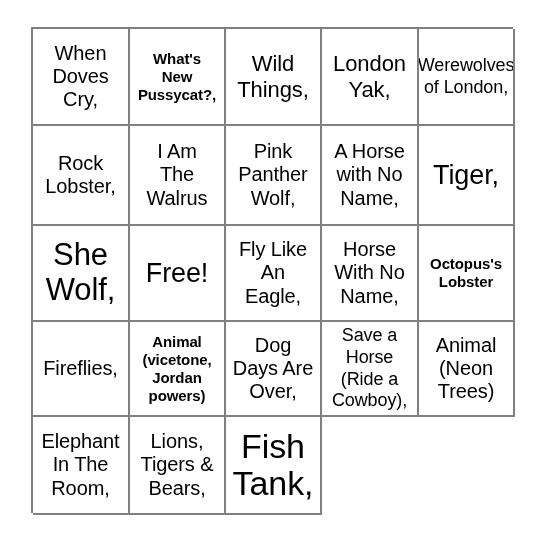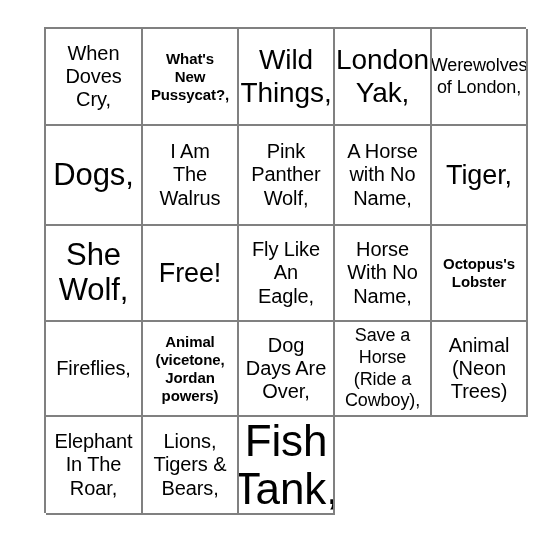--- a/index.html
+++ b/index.html
@@ -11,21 +11,21 @@
   body {
     width: 544px;
     height: 544px;
     overflow: hidden;
     font-family: "Liberation Sans", sans-serif;
     -webkit-font-smoothing: antialiased;
   }
 
   #bingo-card {
     position: absolute;
-    left: 44px;
+    left: 31px;
     top: 27px;
     width: 482px;
     height: 486px;
     box-sizing: border-box;
     display: grid;
     grid-template-columns: 97px 96px 96px 97px 96px;
     grid-template-rows: 97px 100px 96px 95px 98px;
     border-top: 2px solid #808080;
     border-left: 2px solid #808080;
     background: #ffffff;
@@ -50,24 +50,24 @@
     line-height: 1.16;
     letter-spacing: -0.1px;
     word-break: normal;
     white-space: pre-line;
   }
 
   
   .fs-xs   { font-size: 18px; line-height: 1.22; }
   .fs-s    { font-size: 15px; line-height: 1.20; font-weight: bold; }
   .fs-m    { font-size: 20px; line-height: 1.16; }
-  .fs-ml   { font-size: 28px; line-height: 1.16; }
+  .fs-ml   { font-size: 22px; line-height: 1.16; }
   .fs-l    { font-size: 27px; line-height: 1.14; }
   .fs-xl   { font-size: 31px; line-height: 1.12; }
-  .fs-xxl  { font-size: 44px; line-height: 1.10; }
+  .fs-xxl  { font-size: 34px; line-height: 1.10; }
 </style>
 </head>
 <body>
 
 <div id="bingo-card">
     <div class="bingo-cell">
       <span class="cell-text fs-m">When
 Doves
 Cry,</span>
     </div>
@@ -82,21 +82,22 @@
     </div>
     <div class="bingo-cell">
       <span class="cell-text fs-ml">London
 Yak,</span>
     </div>
     <div class="bingo-cell">
       <span class="cell-text fs-xs">Werewolves
 of London,</span>
     </div>
     <div class="bingo-cell">
-      <span class="cell-text fs-xl">Dogs,</span>
+      <span class="cell-text fs-m">Rock
+Lobster,</span>
     </div>
     <div class="bingo-cell">
       <span class="cell-text fs-m">I Am
 The
 Walrus</span>
     </div>
     <div class="bingo-cell">
       <span class="cell-text fs-m">Pink
 Panther
 Wolf,</span>
@@ -151,21 +152,21 @@
 Cowboy),</span>
     </div>
     <div class="bingo-cell">
       <span class="cell-text fs-m">Animal
 (Neon
 Trees)</span>
     </div>
     <div class="bingo-cell">
       <span class="cell-text fs-m">Elephant
 In The
-Roar,</span>
+Room,</span>
     </div>
     <div class="bingo-cell">
       <span class="cell-text fs-m">Lions,
 Tigers &amp;
 Bears,</span>
     </div>
     <div class="bingo-cell">
       <span class="cell-text fs-xxl">Fish
 Tank,</span>
     </div>

